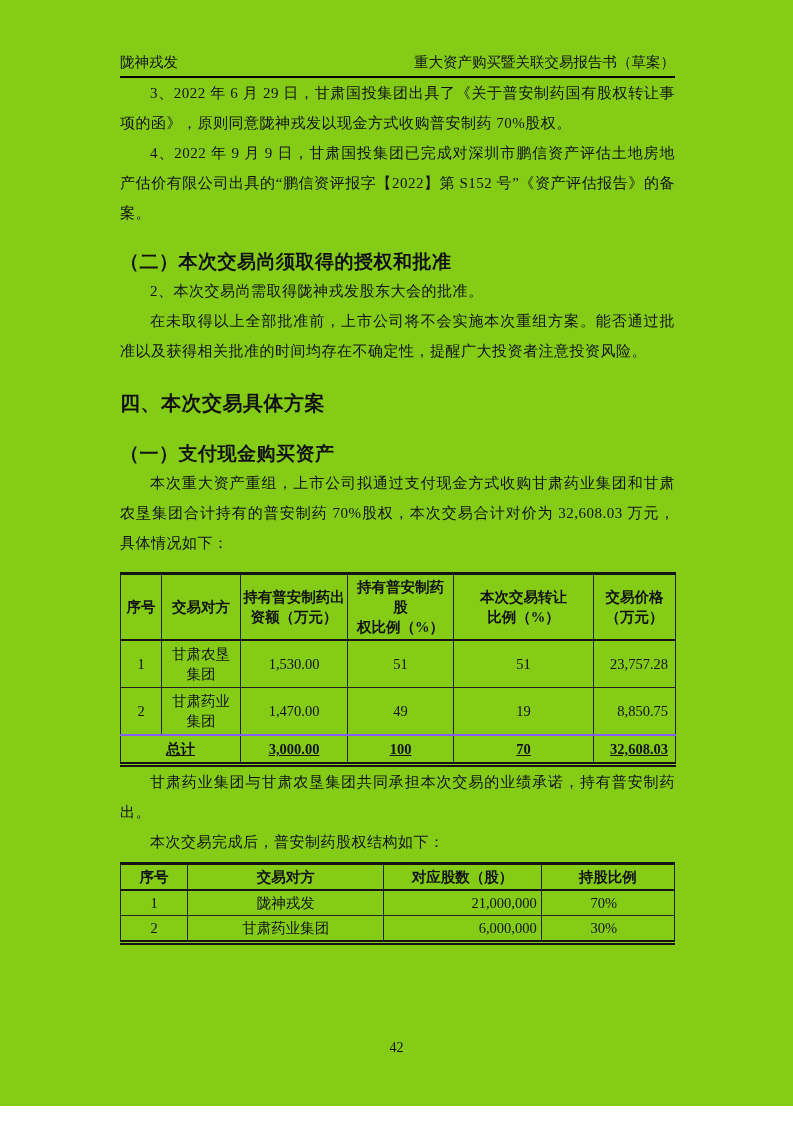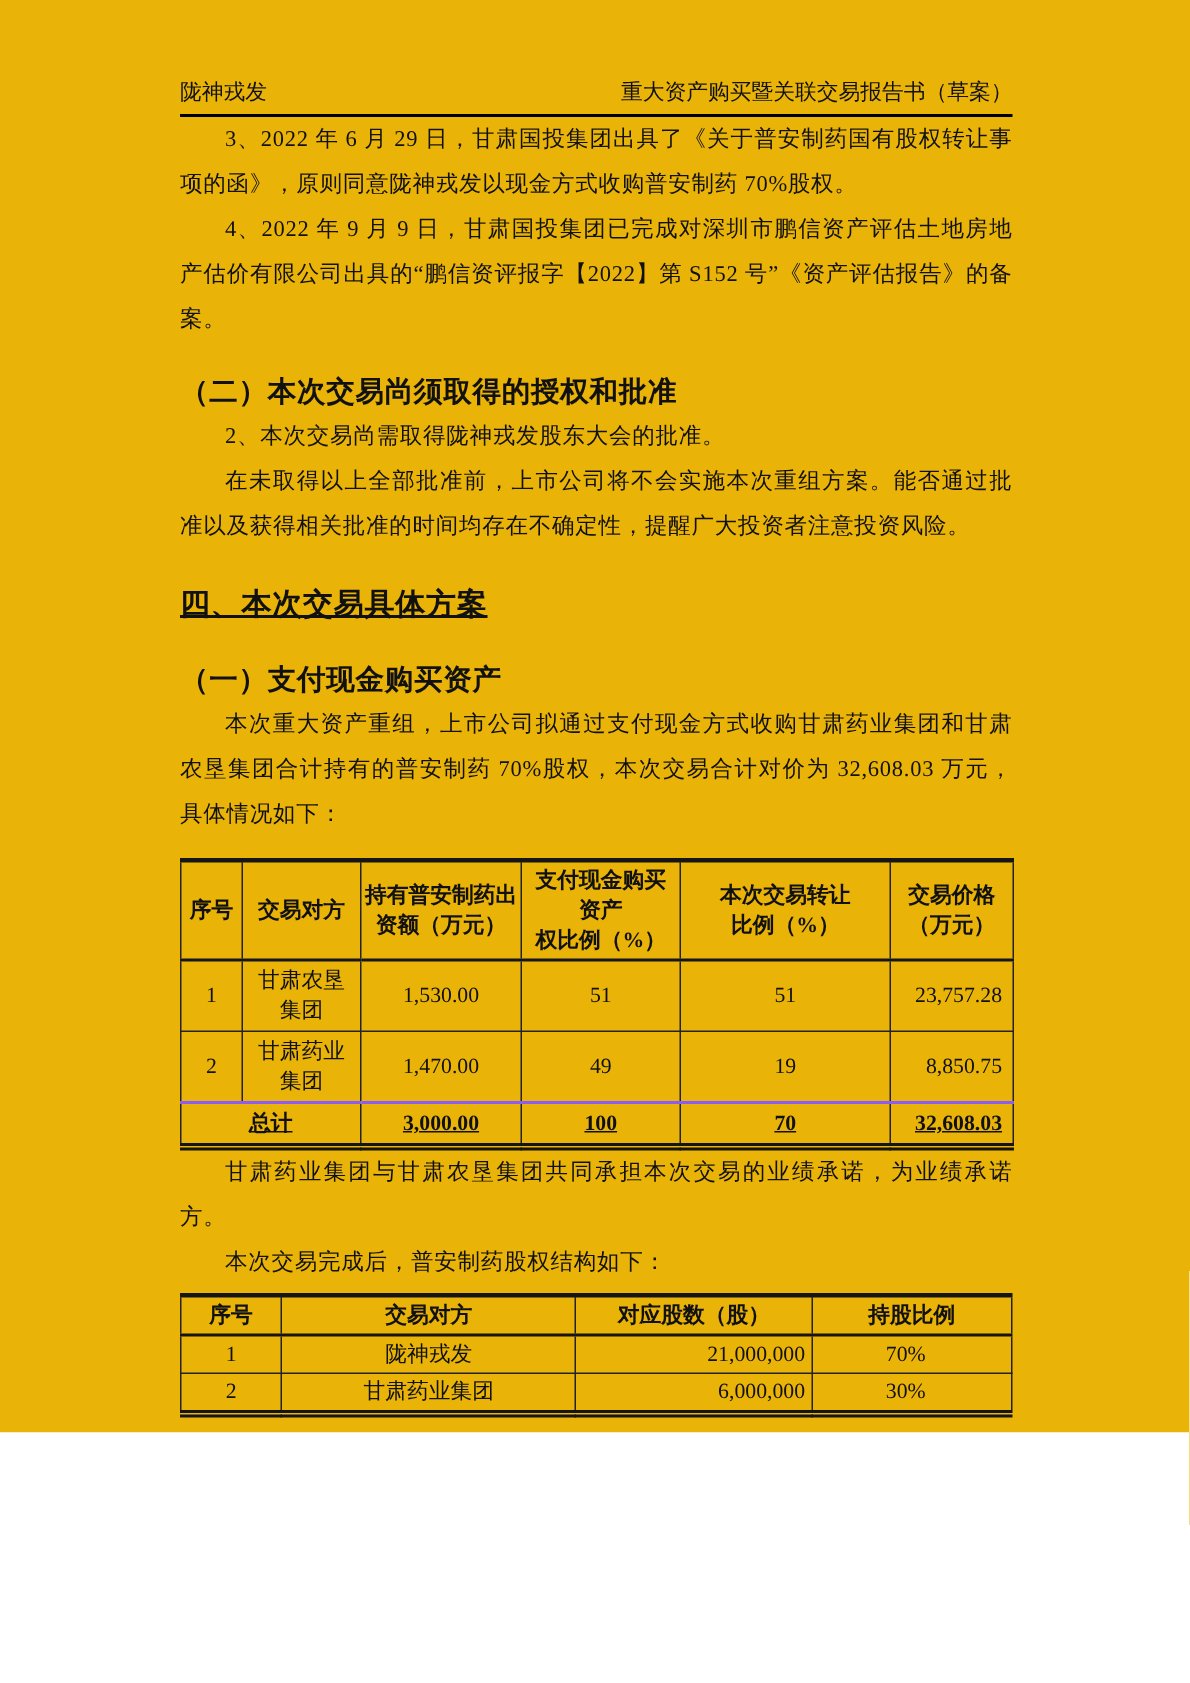--- a/index.html
+++ b/index.html
@@ -1,20 +1,20 @@
 <!DOCTYPE html>
 <html lang="zh"><head>
 <meta charset="utf-8">
 <style>
   html,body { margin:0; padding:0; background:#ffffff; }
   .page {
     position:relative;
-    width:793px; height:955px;
+    width:793px; height:1106px;
     margin:0 auto;
-    background:#eab308;
+    background:#84cc16;
     color:#111;
     font-family:"Liberation Serif","DejaVu Serif",serif;
     overflow:hidden;
     box-sizing:border-box;
   }
   .page-header {
     margin:0 118px 0 120px;
     padding:54px 0 5px 0;
     display:flex;
     justify-content:space-between;
@@ -50,21 +50,20 @@
     margin:20px 0 0 0;
     letter-spacing:0.5px;
   }
   h1.sec {
     font-family:"Liberation Sans","DejaVu Sans",sans-serif;
     font-weight:bold;
     font-size:20px;
     line-height:30px;
     margin:22px 0 0 0;
     letter-spacing:0.5px;
-    text-decoration:underline;
   }
   h2.sec.cash { margin-top:22px; }
 
   table.doc-table {
     width:100%;
     border-collapse:collapse;
     table-layout:fixed;
     border-top:3px solid #151515;
     border-bottom:5px double #151515;
     margin-top:14px;
@@ -138,21 +137,21 @@
         <col style="width:106px">
           <col style="width:140px">
           <col style="width:82px">
       </colgroup>
       <thead>
         <tr>
           <th>序号</th>
           <th>交易对方</th>
           <th>持有普安制药出
 资额（万元）</th>
-          <th>支付现金购买资产
+          <th>持有普安制药股
 权比例（%）</th>
           <th>本次交易转让
 比例（%）</th>
           <th>交易价格
 （万元）</th>
         </tr>
       </thead>
       <tbody>
         <tr>
           <td class="c">1</td>
@@ -173,21 +172,21 @@
         <tr class="total-row">
           <td class="c" colspan="2">总计</td>
           <td class="c">3,000.00</td>
           <td class="c">100</td>
           <td class="c">70</td>
           <td class="r">32,608.03</td>
         </tr>
       </tbody>
     </table>
 
-    <p class="body mt8">甘肃药业集团与甘肃农垦集团共同承担本次交易的业绩承诺，为业绩承诺方。</p>
+    <p class="body mt8">甘肃药业集团与甘肃农垦集团共同承担本次交易的业绩承诺，持有普安制药出。</p>
     <p class="body mt6">本次交易完成后，普安制药股权结构如下：</p>
 
     <table class="doc-table t2">
       <colgroup>
         <col style="width:67px">
           <col style="width:196px">
           <col style="width:157px">
           <col style="width:133px">
       </colgroup>
       <thead>

